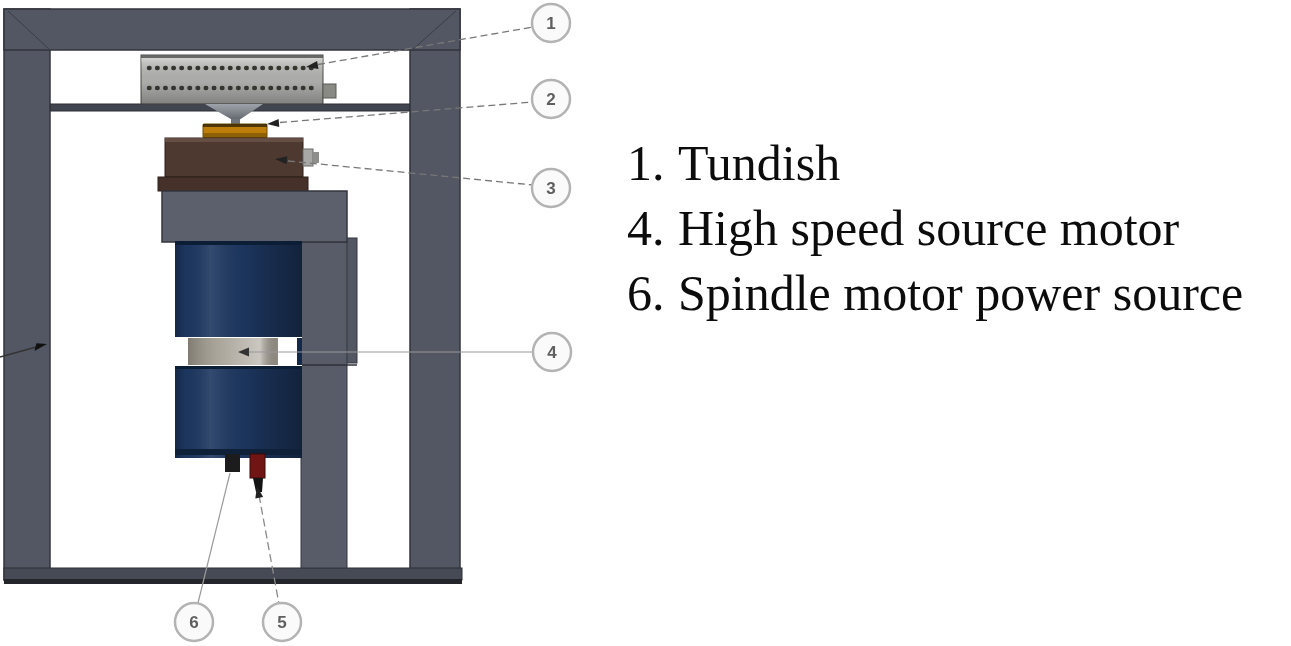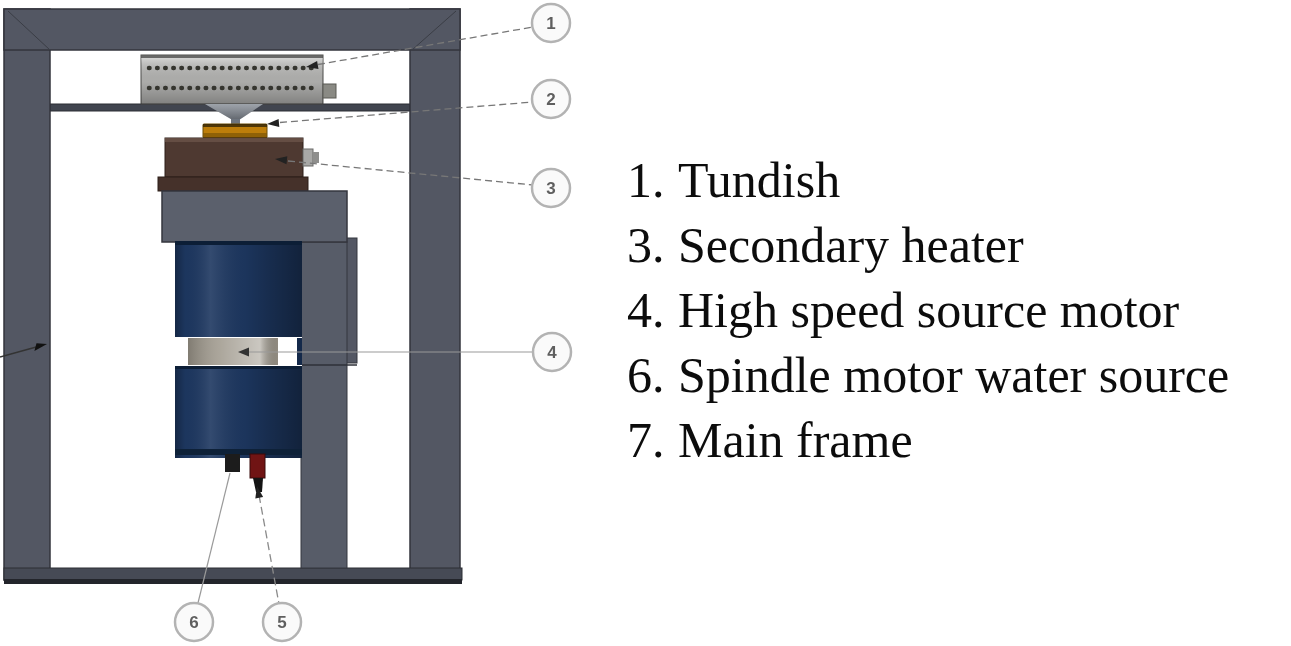--- a/index.html
+++ b/index.html
@@ -12,21 +12,21 @@
     font-family: "Liberation Serif", serif;
   }
   #machine-svg {
     position: absolute;
     left: 0;
     top: 0;
   }
   .legend {
     position: absolute;
     left: 627px;
-    top: 148px;
+    top: 131px;
     margin: 0;
     padding: 0;
     list-style: none;
     font-size: 50px;
     line-height: 65px;
     color: #0c0c0c;
     white-space: nowrap;
   }
   .legend-num {
     display: inline-block;
@@ -182,26 +182,20 @@
       <circle cx="194" cy="622" r="19" fill="#fafafa" stroke-width="2.5" stroke="#b3b3b3"></circle>
       <text x="194" y="628" class="callout-num-text" fill="#5f5f5f">6</text>
     </g>
   </svg>
 
   <ol class="legend">
     <li class="legend-item">
       <span class="legend-num">1.</span><span class="legend-label">Tundish</span>
     </li>
     <li class="legend-item">
-      <span class="legend-num">3.</span><span class="legend-label">Secondary heater</span>
-    </li>
-    <li class="legend-item">
       <span class="legend-num">4.</span><span class="legend-label">High speed source motor</span>
     </li>
     <li class="legend-item">
-      <span class="legend-num">6.</span><span class="legend-label">Spindle motor water source</span>
-    </li>
-    <li class="legend-item">
-      <span class="legend-num">7.</span><span class="legend-label">Main frame</span>
+      <span class="legend-num">6.</span><span class="legend-label">Spindle motor power source</span>
     </li>
   </ol>
 
 </div>
 
 </body></html>

